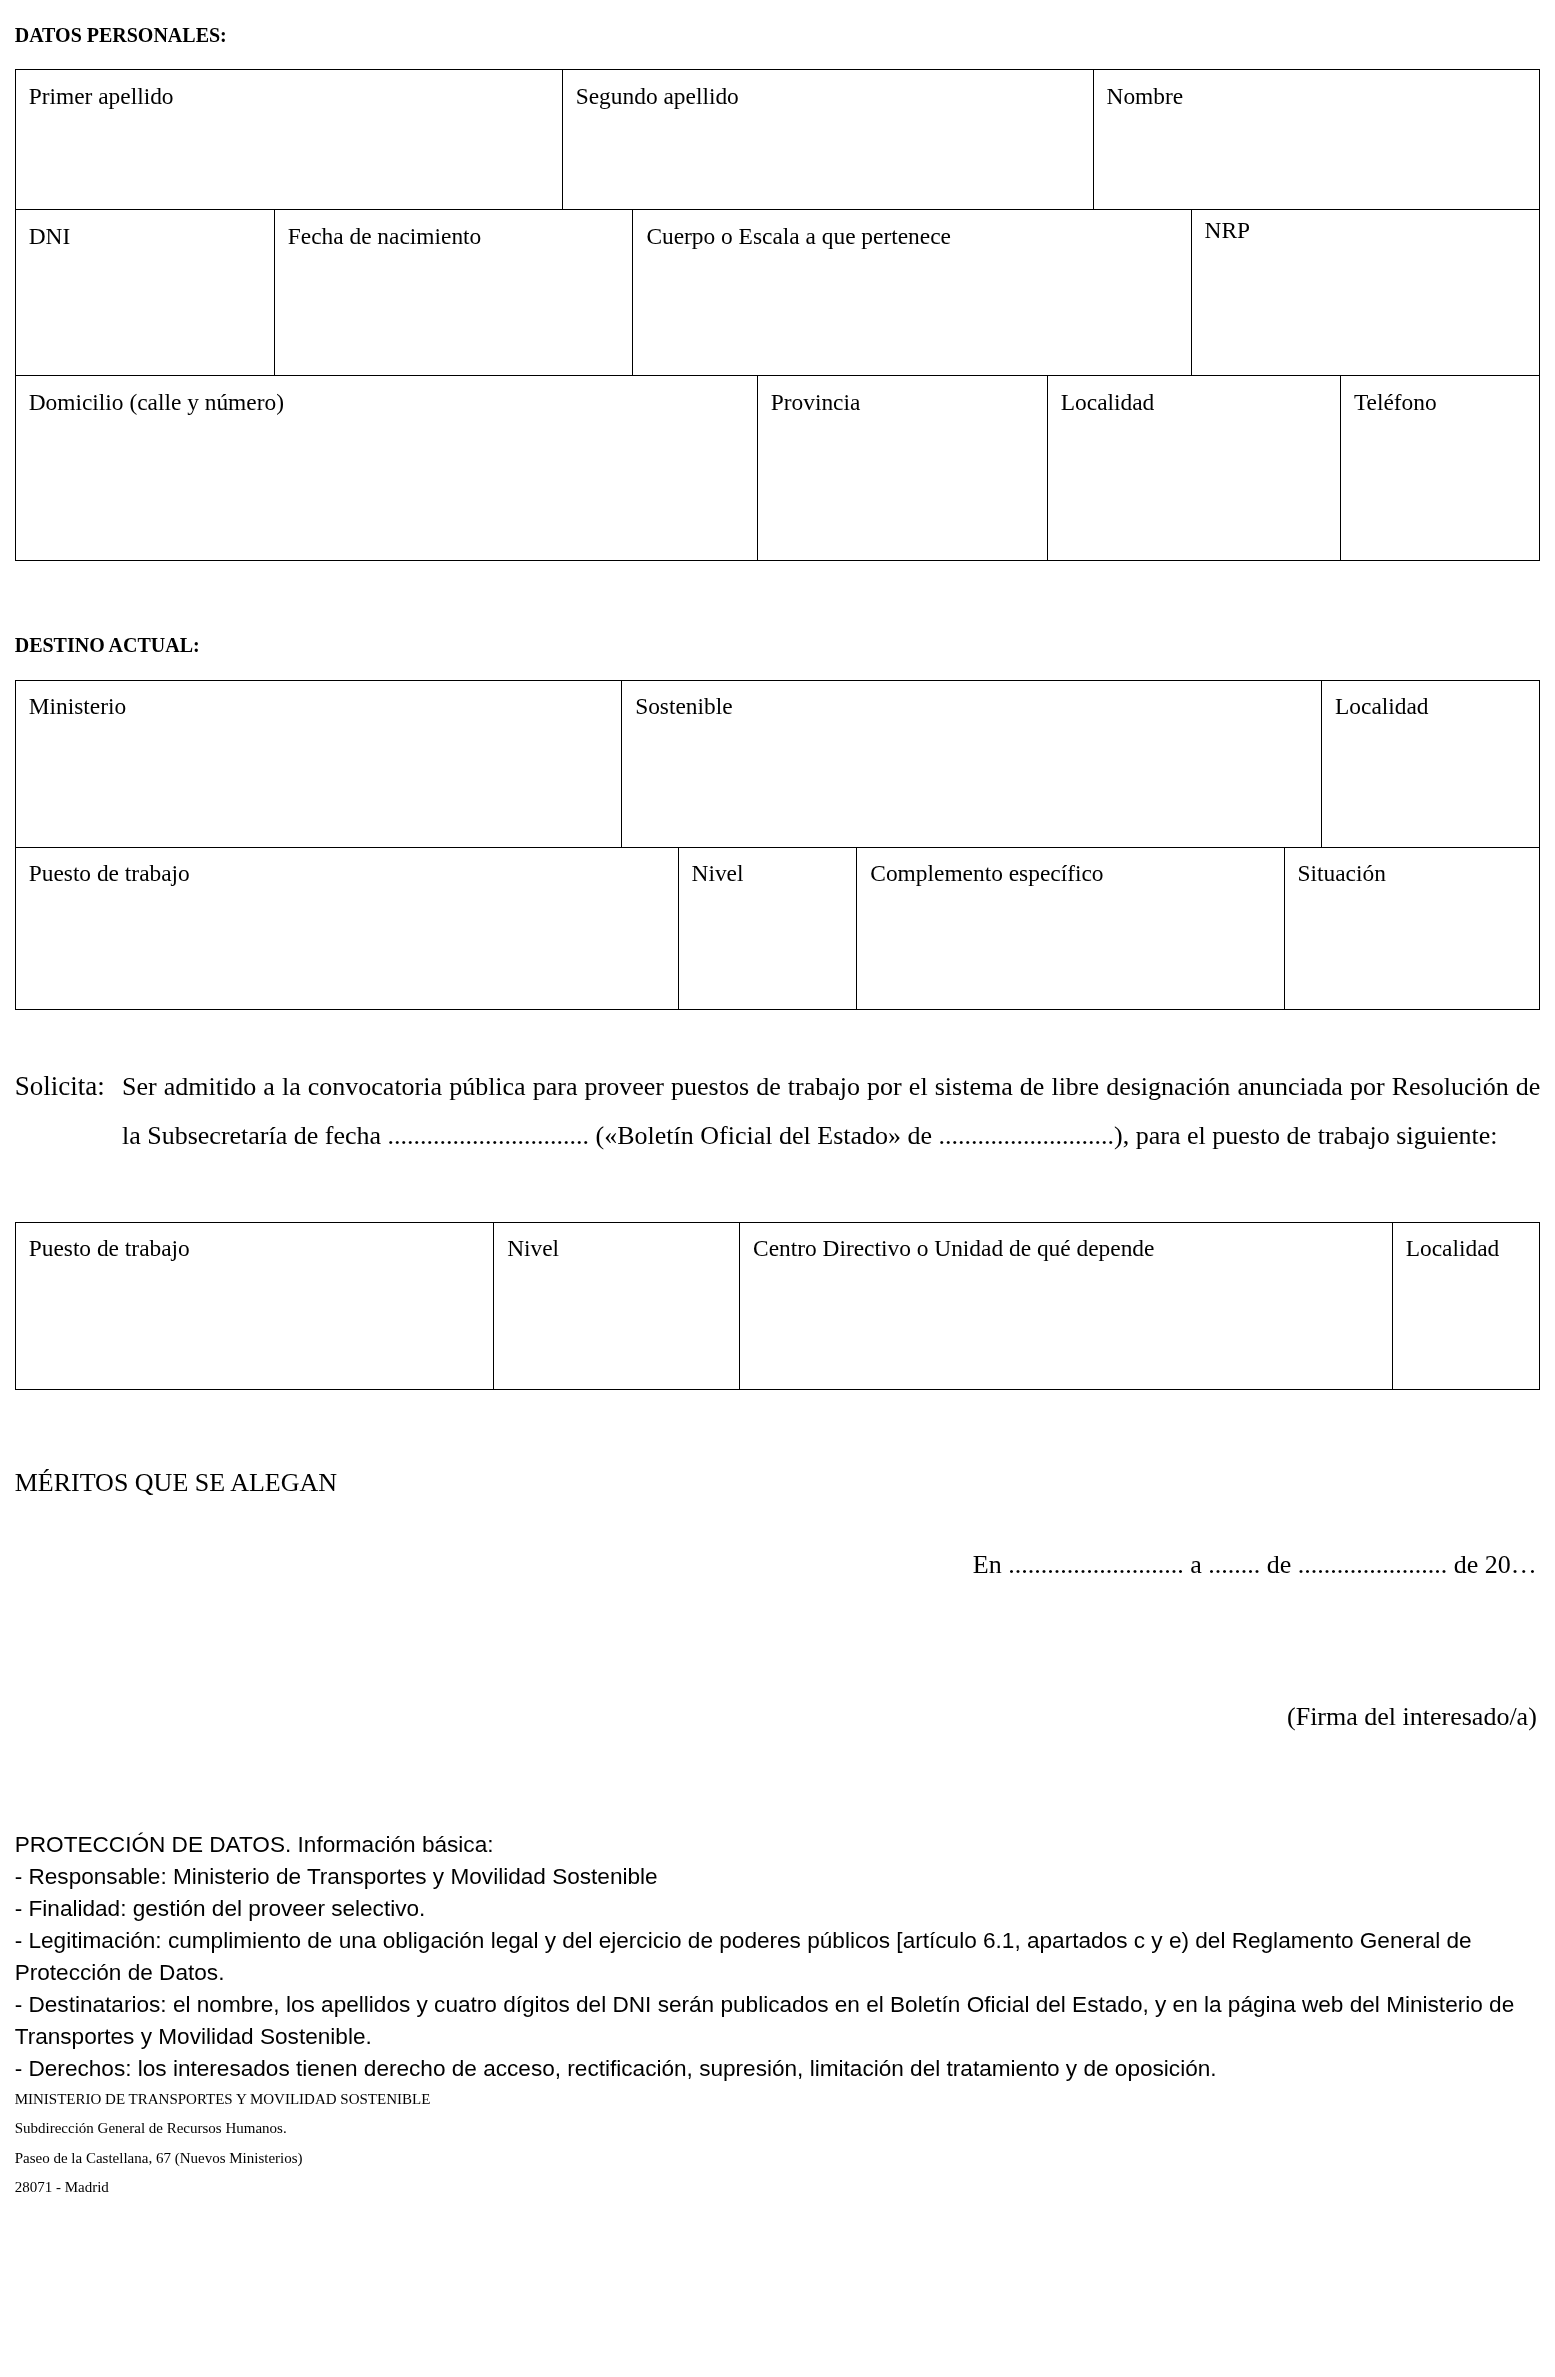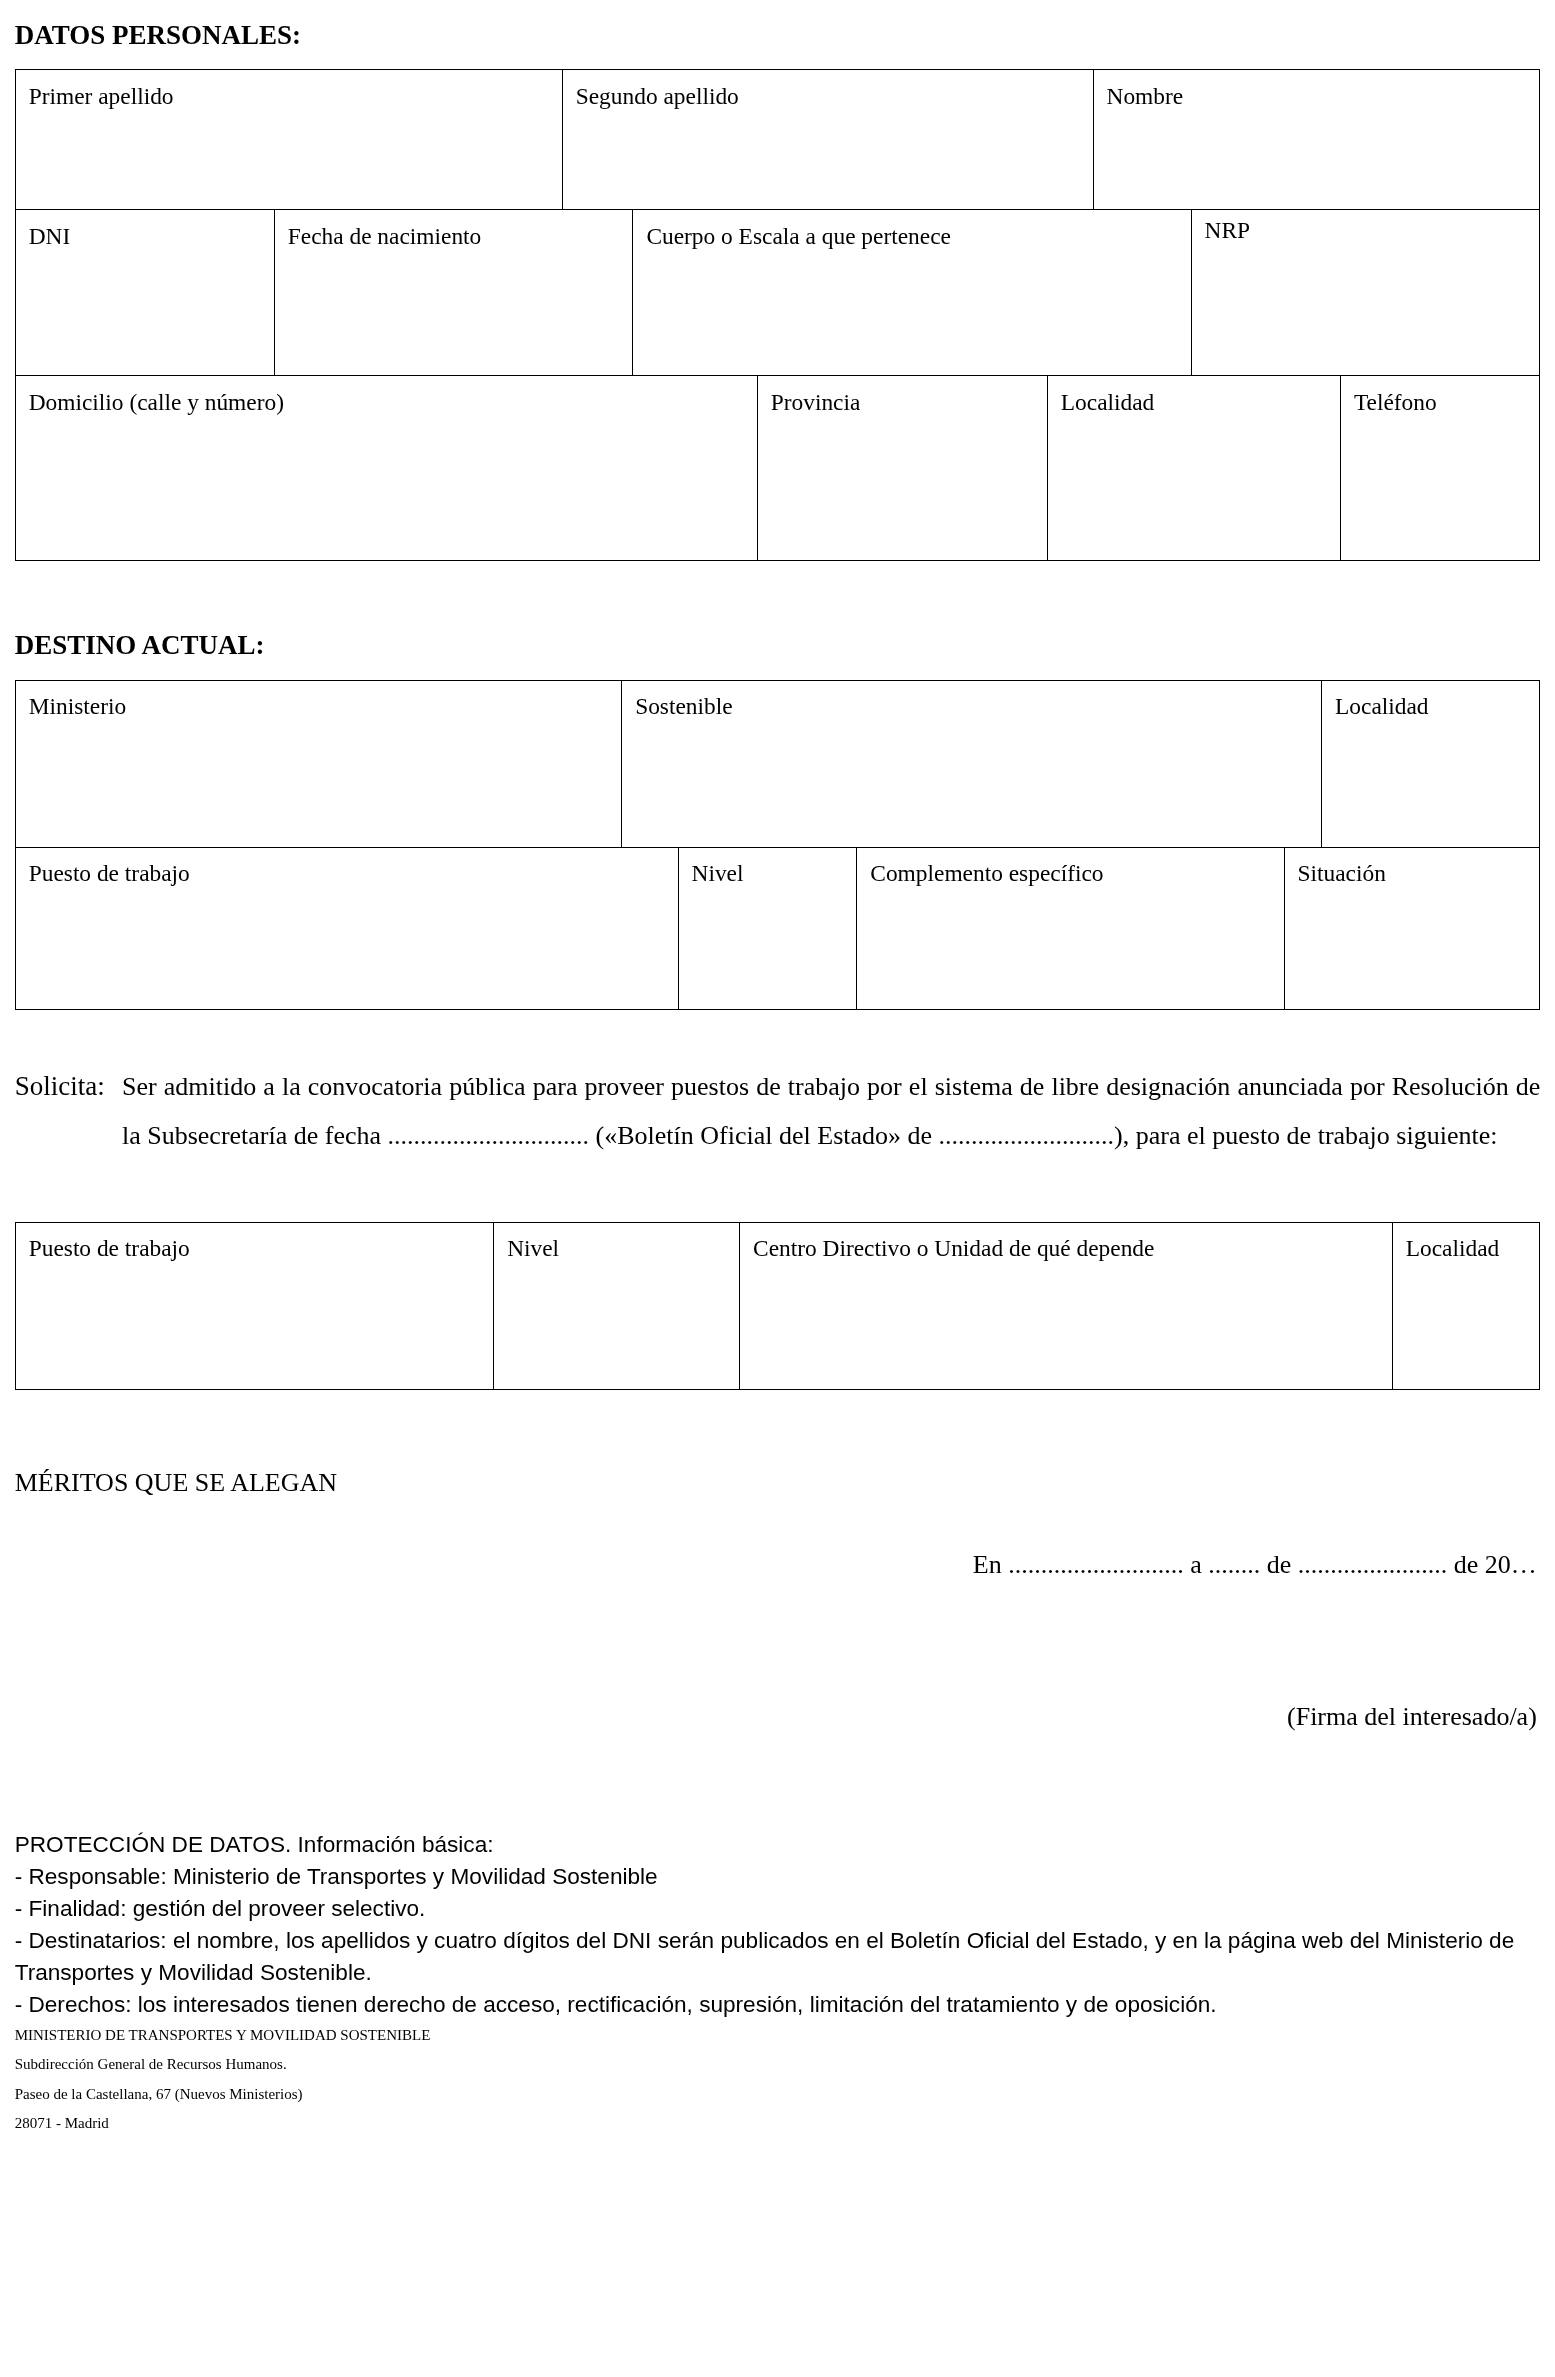--- a/index.html
+++ b/index.html
@@ -7,21 +7,21 @@
     width: 1555px;
     height: 2377px;
     box-sizing: border-box;
     padding: 14px 14.7px 17.3px 14.7px;
     font-family: "Liberation Serif", serif;
     color: #000000;
     overflow: hidden;
   }
 
   .heading {
-    font-size: 27px;
+    font-size: 20px;
     font-weight: bold;
     line-height: 33px;
   }
   .heading.normal-weight { font-weight: normal; font-size: 26px; }
 
   
   .ftable { border: 1.7px solid #000; margin-top: 17.3px; }
   .frow { display: flex; gap: 28px; }
   .frow + .frow { border-top: 1.7px solid #000; }
   .cell {
@@ -186,20 +186,21 @@
 
   <div class="heading normal-weight meritos-heading">MÉRITOS QUE SE ALEGAN</div>
 
   <div class="fecha-line">En ........................... a ........ de ....................... de 20…</div>
   <div class="firma-line">(Firma del interesado/a)</div>
 
   <div class="proteccion">
     <div>PROTECCIÓN DE DATOS. Información básica:</div>
     <div>- Responsable: Ministerio de Transportes y Movilidad Sostenible</div>
     <div>- Finalidad: gestión del proveer selectivo.</div>
+    <div>- Legitimación: cumplimiento de una obligación legal y del ejercicio de poderes públicos [artículo 6.1, apartados c y e) del Reglamento General de Protección de Datos.</div>
     <div>- Destinatarios: el nombre, los apellidos y cuatro dígitos del DNI serán publicados en el Boletín Oficial del Estado, y en la página web del Ministerio de Transportes y Movilidad Sostenible.</div>
     <div>- Derechos: los interesados tienen derecho de acceso, rectificación, supresión, limitación del tratamiento y de oposición.</div>
   </div>
 
   <div class="footer">
     <div>MINISTERIO DE TRANSPORTES Y MOVILIDAD SOSTENIBLE</div>
     <div>Subdirección General de Recursos Humanos.</div>
     <div>Paseo de la Castellana, 67 (Nuevos Ministerios)</div>
     <div>28071 - Madrid</div>
   </div>

